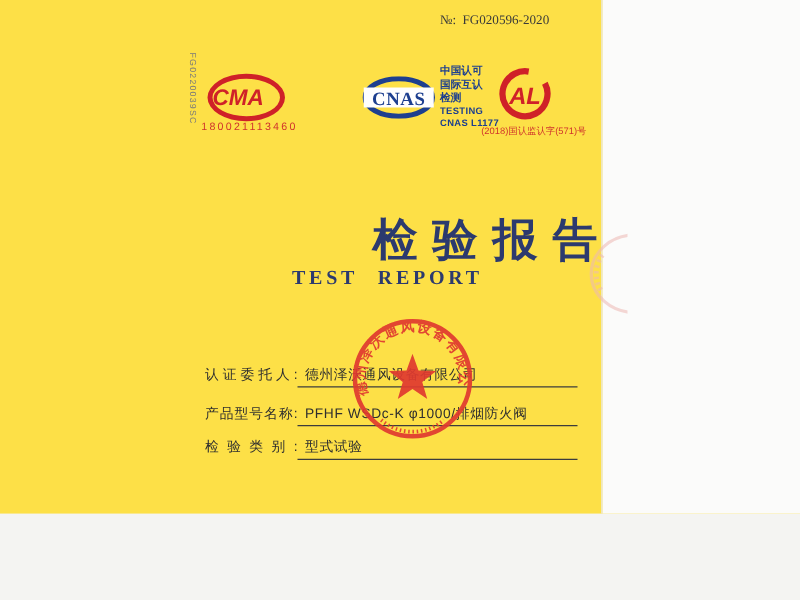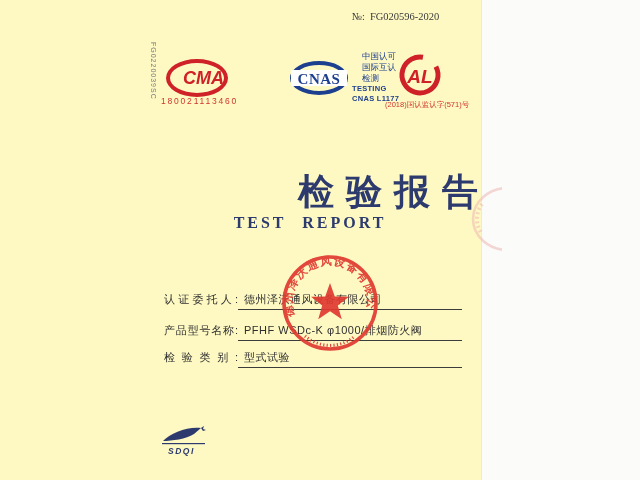--- a/index.html
+++ b/index.html
@@ -1,38 +1,38 @@
 <!DOCTYPE html>
 <html><head>
 <meta charset="utf-8">
 <style>
   html,body{margin:0;padding:0;background:#f4f4f2;}
   .canvas{
-    position:relative;width:640px;height:480px;background:#fef9c3;
+    position:relative;width:640px;height:411px;background:#fde047;
     overflow:hidden;font-family:"Liberation Sans","DejaVu Sans",sans-serif;
   }
   .page-edge{position:absolute;left:481px;top:0;width:1px;height:480px;background:#e9e9e7;}
   .right-shade{position:absolute;left:482px;top:0;width:158px;height:480px;background:#fbfbfa;}
 
   
   .report-no{position:absolute;left:352px;top:11px;font-size:10.5px;color:#3a3a3a;
     font-family:"Liberation Serif","DejaVu Serif",serif;}
   .report-no .no-label{margin-right:5px;}
   .side-code{position:absolute;left:150px;top:42px;font-size:7px;color:#7a7a7a;
     writing-mode:vertical-rl;text-orientation:sideways;letter-spacing:1px;}
 
   .cma-logo{position:absolute;left:166px;top:59px;width:54px;height:30px;
-    border:4px solid #cf2128;border-radius:50%;display:flex;align-items:center;justify-content:flex-end;}
+    border:4px solid #cf2128;border-radius:50%;display:flex;align-items:center;justify-content:flex-start;}
   .cma-text{font-size:18px;font-weight:900;font-style:italic;color:#cf2128;letter-spacing:0;}
   .cma-number{position:absolute;left:161px;top:96px;font-size:8.5px;color:#d0342c;letter-spacing:1.8px;white-space:nowrap;}
 
   .ilac-logo{position:absolute;left:227px;top:46px;}
   .cnas-logo{position:absolute;left:290px;top:61px;}
   .cnas-lines{position:absolute;left:352px;top:51px;color:#1d3f8f;line-height:1.3;}
-  .cnas-lines .zh{font-size:8.5px;font-weight:normal;margin-left:10px;}
+  .cnas-lines .zh{font-size:8.5px;font-weight:bold;}
   .cnas-lines .en{font-size:7.5px;font-weight:bold;letter-spacing:0.3px;}
   .cal-logo{position:absolute;left:396px;top:52px;text-align:right;}
   .cal-caption{position:absolute;left:385px;top:100px;font-size:7.5px;color:#d0342c;white-space:nowrap;}
 
   
   .title-zh{position:absolute;left:130px;top:168px;width:360px;text-align:right;
     font-size:36px;font-weight:bold;color:#2c3a6e;letter-spacing:12px;text-indent:12px;}
   .title-en{position:absolute;left:130px;top:214px;width:360px;text-align:center;
     font-family:"Liberation Serif","DejaVu Serif",serif;
     font-size:16px;font-weight:bold;color:#2c3a6e;letter-spacing:3px;word-spacing:9px;}

